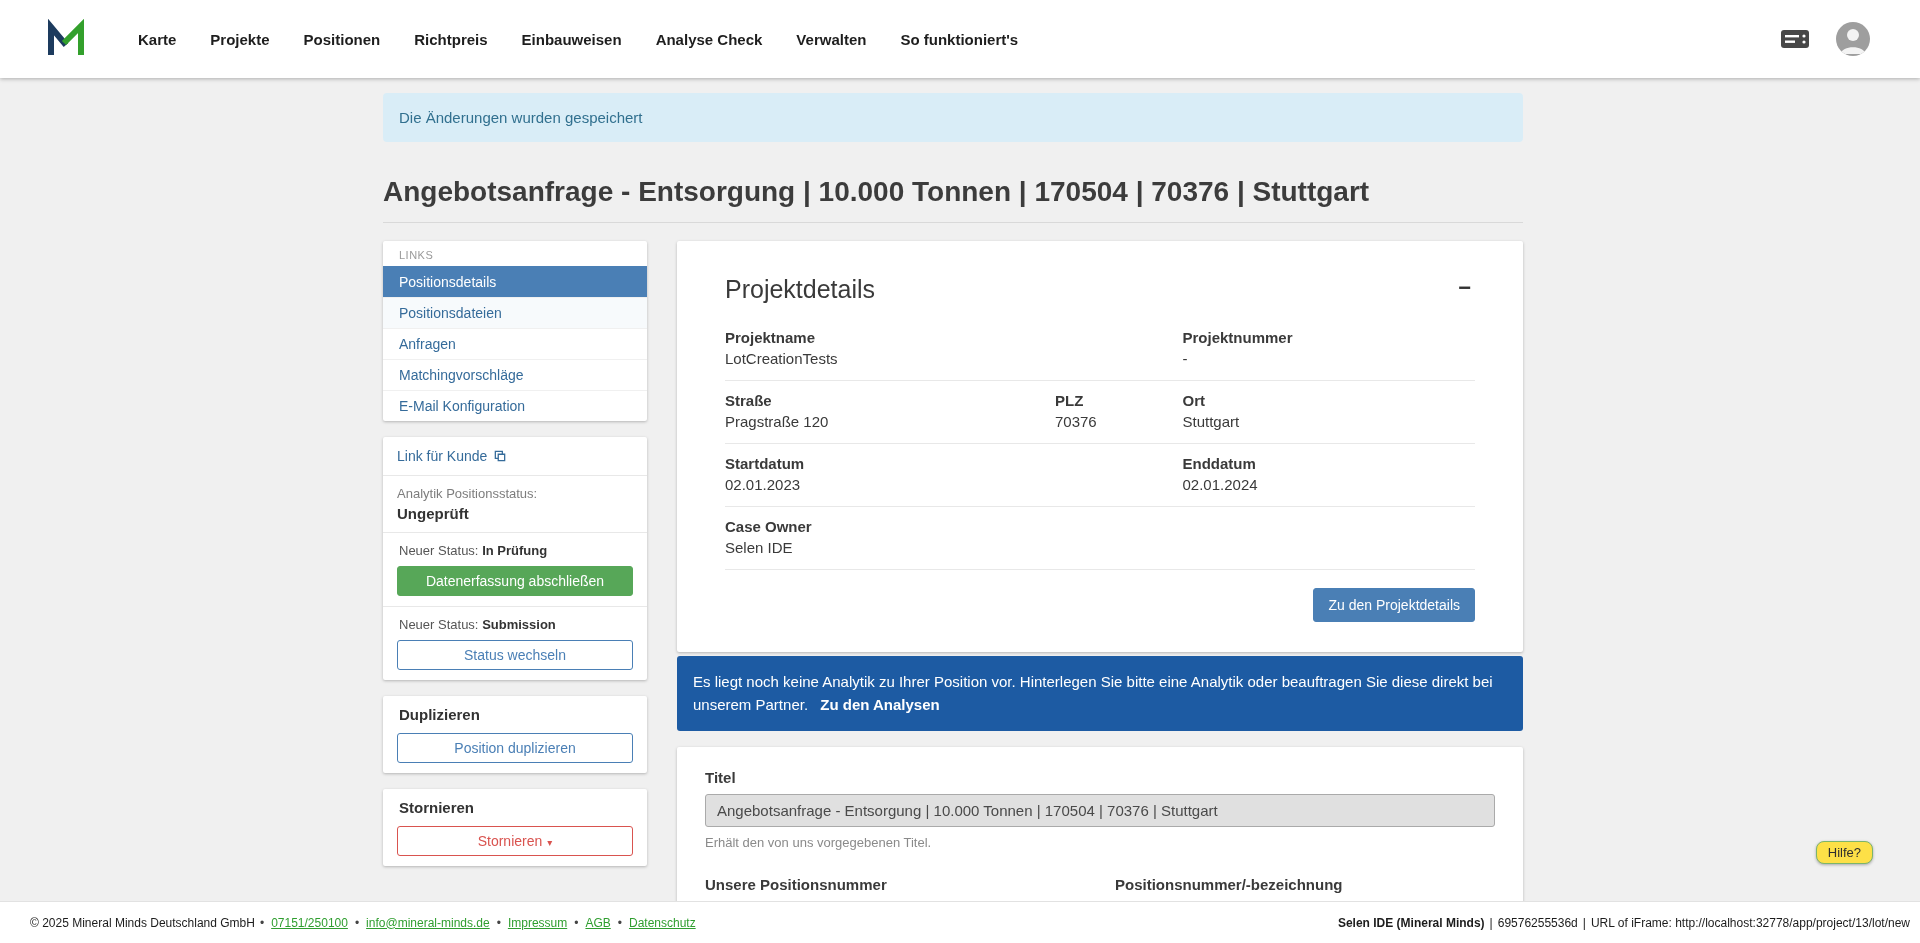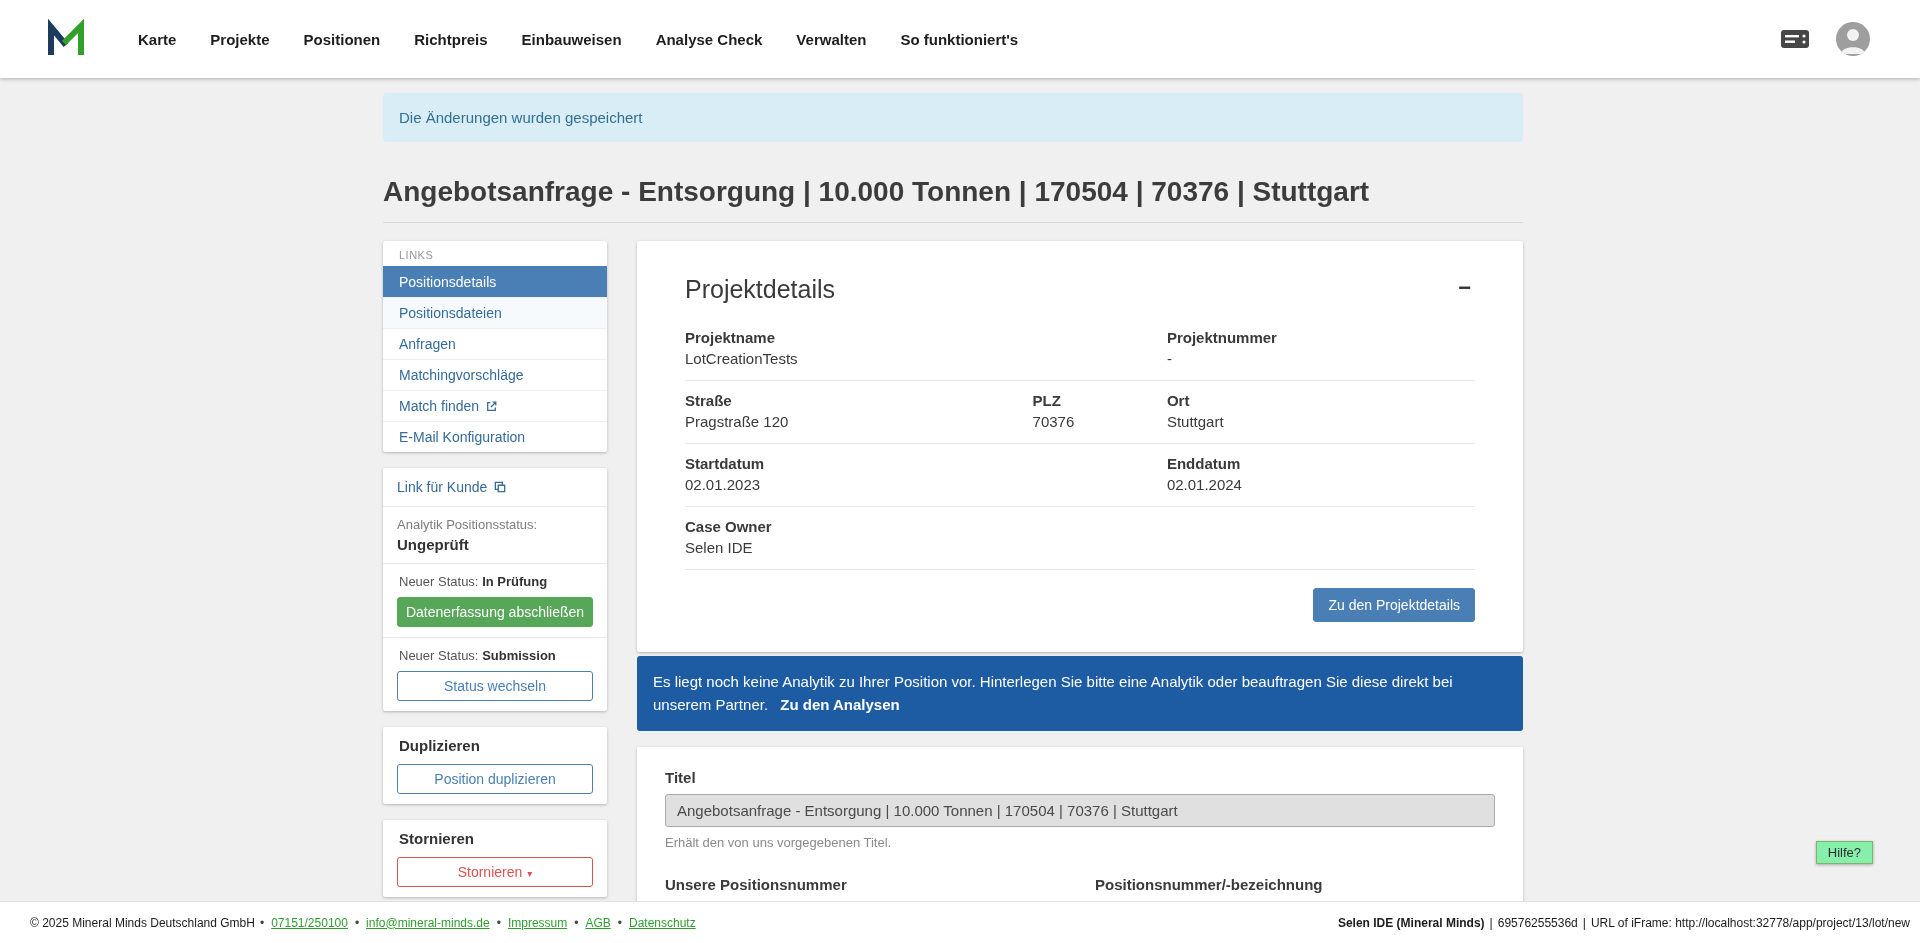--- a/index.html
+++ b/index.html
@@ -29,21 +29,21 @@
   .alert-info { margin-top:32px; background:#d9edf7; color:#31708f; border-radius:4px; padding:16px; font-size:15px; }
 
   .page-title { margin:34px 0 0 0; font-size:28px; font-weight:700; color:#3c3c3c; }
   .title-rule { border:none; border-top:1px solid #d9d9d9; margin:14px 0 0 0; }
 
   .content-row { display:flex; gap:30px; margin-top:18px; align-items:flex-start; }
 
   .card { background:#fff; border-radius:2px; box-shadow:0 1px 3px rgba(0,0,0,.25); }
 
   
-  .sidebar { width:224px; flex-shrink:0; display:flex; flex-direction:column; gap:16px; }
+  .sidebar { width:264px; flex-shrink:0; display:flex; flex-direction:column; gap:16px; }
   .links-header { font-size:11px; color:#9a9a9a; letter-spacing:.5px; padding:8px 16px 5px; }
   .side-item { display:flex; align-items:center; gap:6px; padding:7px 16px; font-size:14px; color:#356b9a; border-top:1px solid #f0f0f0; cursor:pointer; text-decoration:none; }
   .side-item.active { background:#4a7fb5; color:#fff; border-top-color:#4a7fb5; }
   .side-item.tint { background:#f7fafc; }
 
   .block { padding:10px 14px; }
   .divider { border-top:1px solid #e8e8e8; }
   .link-blue { color:#356b9a; font-size:14px; text-decoration:none; cursor:pointer; display:inline-flex; align-items:center; gap:6px; }
   .muted-small { font-size:13px; color:#7d7d7d; }
   .status-strong { font-size:15px; font-weight:700; color:#333; margin-top:4px; }
@@ -74,21 +74,21 @@
   .banner { margin-top:4px; background:#1d5ba3; color:#fff; border-radius:3px; padding:14px 16px; font-size:15px; line-height:1.55; }
   .banner-link { font-weight:700; color:#fff; margin-left:8px; text-decoration:none; cursor:pointer; }
 
   .form-card { margin-top:16px; padding:22px 28px 70px; }
   .form-label { font-size:15px; font-weight:700; color:#3a3a3a; margin-bottom:8px; }
   .text-input { width:100%; height:33px; border:1px solid #bdbdbd; border-radius:3px; font-size:15px; color:#333; padding:0 11px; font-family:inherit; background:#fff; }
   .text-input:disabled { background:#e0e0e0; color:#4a4a4a; border-color:#aaa; }
   .helper { font-size:13px; color:#8a8a8a; margin-top:8px; white-space:nowrap; overflow:hidden; }
   .form-grid { display:grid; grid-template-columns:1fr 1fr; gap:30px; margin-top:26px; }
 
-  .help-btn { position:absolute; right:47px; bottom:79px; background:#86efac; border:1px solid #7cb56b; border-radius:0; padding:3px 11px; font-size:13px; color:#2f2f2f; box-shadow:0 1px 3px rgba(0,0,0,.3); cursor:pointer; font-family:inherit; z-index:35; }
+  .help-btn { position:absolute; right:47px; bottom:79px; background:#fde047; border:1px solid #7cb56b; border-radius:8px; padding:3px 11px; font-size:13px; color:#2f2f2f; box-shadow:0 1px 3px rgba(0,0,0,.3); cursor:pointer; font-family:inherit; z-index:35; }
 
   
   .footer {
     position:absolute; left:0; right:0; bottom:0; height:42px; background:#fff;
     border-top:1px solid #e2e2e2; display:flex; align-items:center; justify-content:space-between;
     padding:0 10px 0 30px; font-size:12px; color:#1c1c1c; z-index:50;
   }
   .footer-left, .footer-right { display:flex; align-items:center; white-space:nowrap; }
   .flink { color:#2f9e2f; text-decoration:underline; cursor:pointer; margin:0 2px; }
   .fsep { margin:0 5px; color:#444; }
@@ -159,27 +159,20 @@
           <a class="side-item tint">
             <span>Positionsdateien</span>
           </a>
           <a class="side-item">
             <span>Anfragen</span>
           </a>
           <a class="side-item">
             <span>Matchingvorschläge</span>
           </a>
           <a class="side-item">
-            <span>Match finden</span>
-            <svg width="13" height="13" viewBox="0 0 24 24">
-              <path fill="none" stroke="#356b9a" stroke-width="2.4" d="M10 5H5v14h14v-5"></path>
-              <path fill="none" stroke="#356b9a" stroke-width="2.4" d="M14 4h6v6M20 4l-9 9"></path>
-            </svg>
-          </a>
-          <a class="side-item">
             <span>E-Mail Konfiguration</span>
           </a>
         </div>
 
         <div class="card">
           <div class="block">
             <a class="link-blue">
               <span>Link für Kunde</span>
               <svg width="14" height="14" viewBox="0 0 24 24">
                 <path fill="none" stroke="#356b9a" stroke-width="2.2" d="M9 9h11v11H9z"></path>

